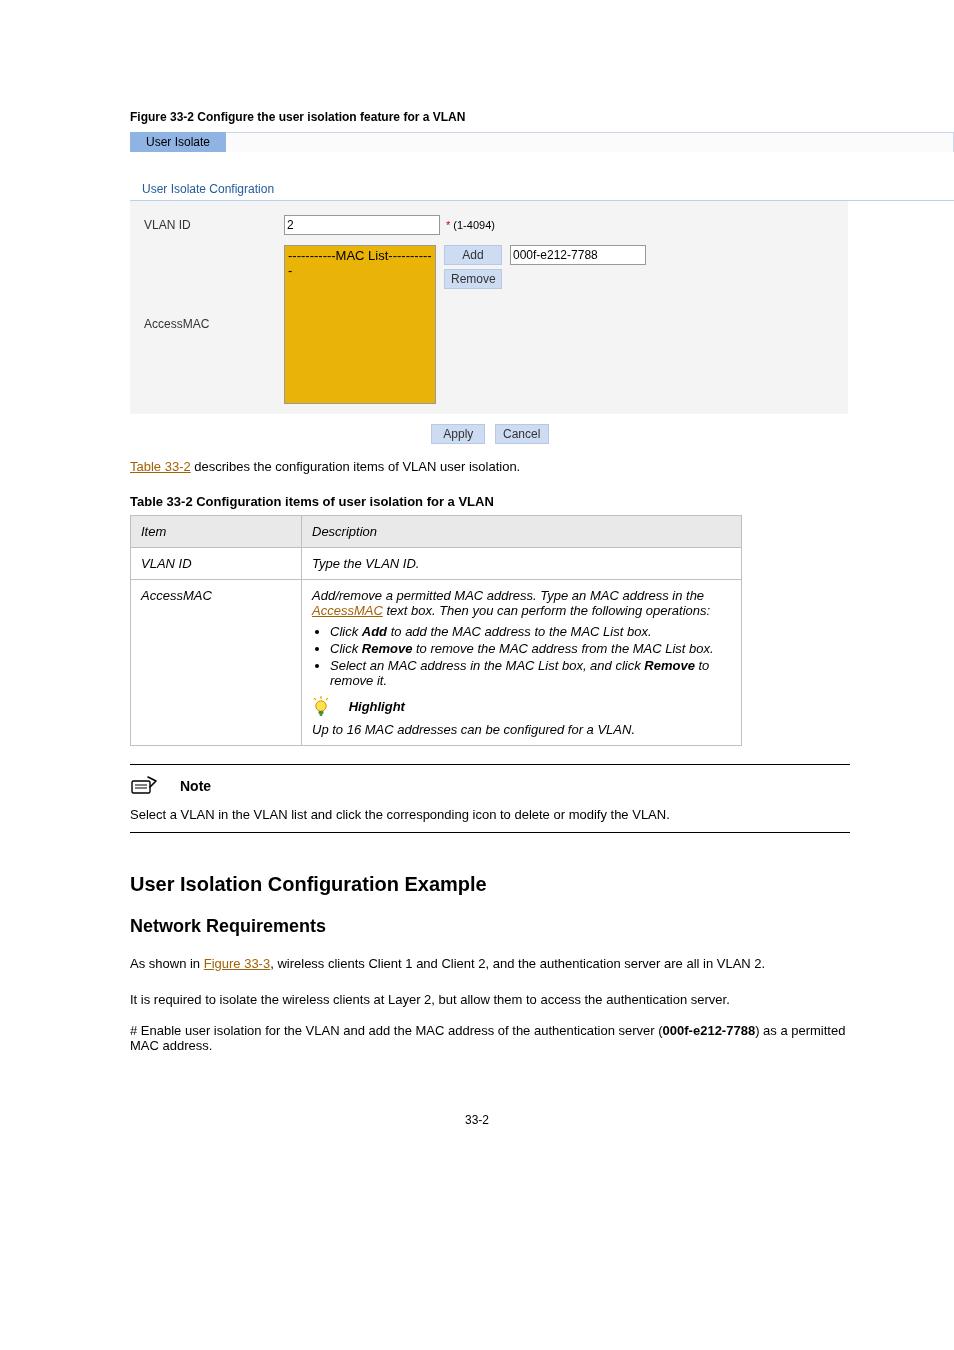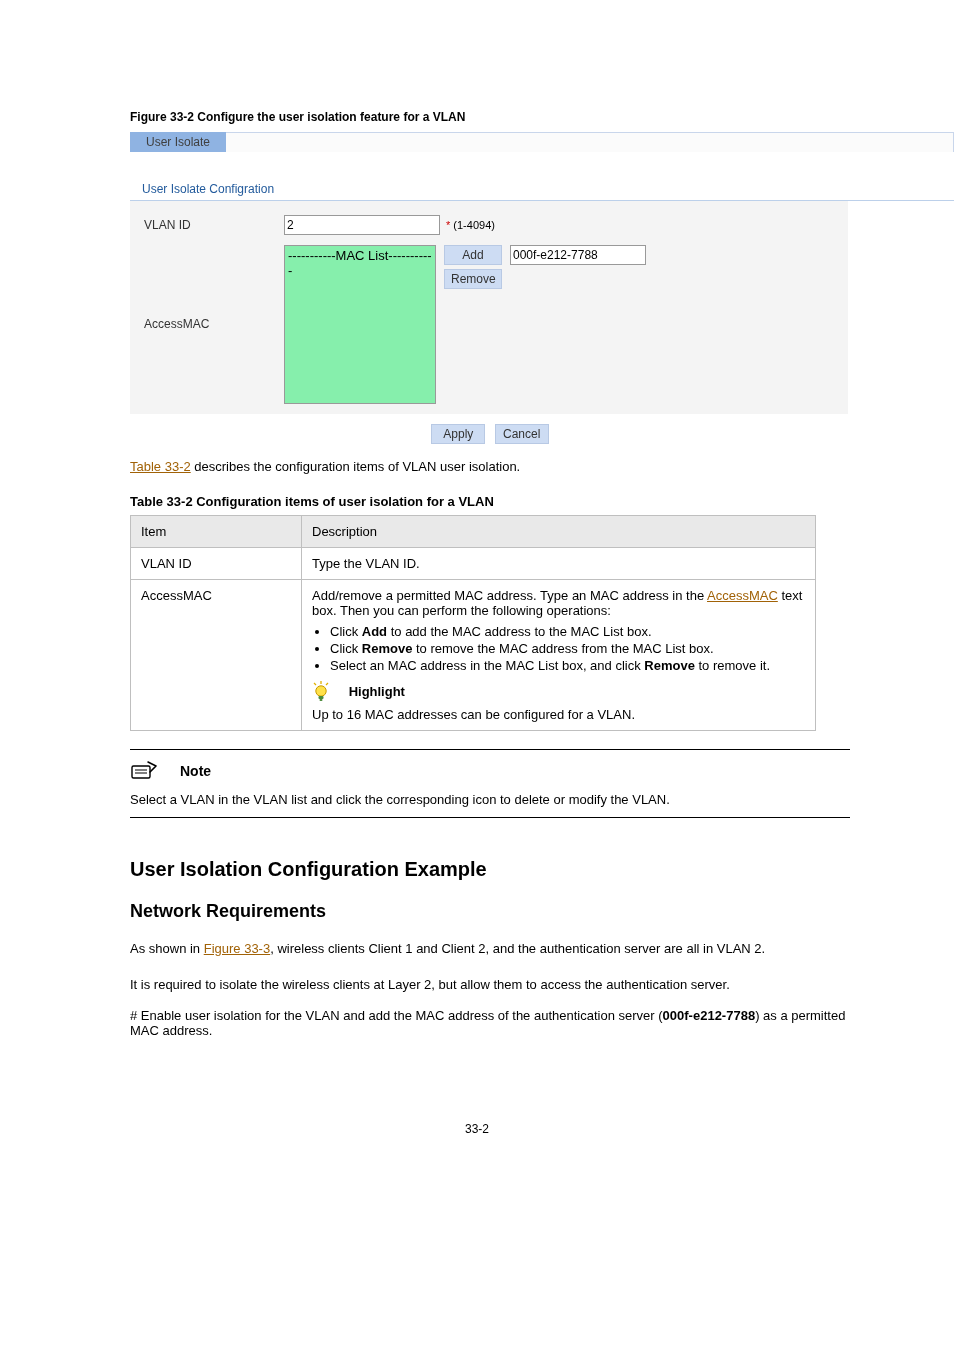--- a/index.html
+++ b/index.html
@@ -1,64 +1,64 @@
 <!DOCTYPE html>
 <html><head>
 <meta charset="utf-8">
 <style>
   html,body{margin:0;padding:0;background:#fff;font-family:Arial,Helvetica,sans-serif;font-size:12px;color:#000;}
   .page{width:954px;margin:0 auto;position:relative;min-height:1350px;}
   .fig{margin:110px 0 0 130px;}
   .fig-caption{font-size:12px;margin-bottom:8px;}
   .tab-row{display:flex;height:20px;}
-  .tab-active{background:#8fb3e2;color:#404040;padding:3px 16px 2px 16px;font-size:12px;}
+  .tab-active{background:#8fb3e2;color:#000000;padding:3px 16px 2px 16px;font-size:12px;}
   .tab-rest{flex:1;border-top:1px solid #c9d6eb;border-right:1px solid #c9d6eb;background:#fbfbfb;}
   .panel{border-top:none;padding:30px 0 0 0;}
   .form-title{color:#235b9c;font-size:12px;margin:0 0 4px 12px;}
   .hr{border-top:1px solid #bcd0ea;margin:0 0 0 0;}
   .form-body{background:#f4f4f4;padding:10px 14px 10px 14px;width:690px;border-collapse:collapse;}
   .row1{display:flex;align-items:center;height:28px;}
   .lbl{width:140px;font-size:12px;color:#333;}
   .tin{border:1px solid #999;height:16px;padding:1px 2px;font-family:inherit;font-size:12px;}
   .vlan-in{width:150px;}
   .req{margin-left:6px;font-size:11px;}
   .req-star{color:#c00;}
   .row2{display:flex;align-items:flex-start;margin-top:6px;}
-  .maclist{width:150px;height:155px;border:1px solid #999;background:#86efac;padding:2px 0 0 0;overflow:hidden;font-size:13px;text-align:left;}
+  .maclist{width:150px;height:155px;border:1px solid #999;background:#eab308;padding:2px 0 0 0;overflow:hidden;font-size:13px;text-align:left;}
   .maclist-opt{font-family:inherit;padding-left:3px;}
   .btncol{display:flex;flex-direction:column;gap:4px;margin:0 8px;}
   .btn{border:1px solid #b8c9e4;background:#cddcf3;color:#333;height:20px;width:58px;font-size:12px;cursor:pointer;font-family:inherit;}
   .mac-in{width:130px;}
   .footer-btns{width:720px;padding:10px 0 0 0;text-align:center;}
   .footer-btns .btn{width:54px;margin:0 3px;}
   .body-text{margin:14px 0 0 130px;width:720px;font-size:13px;line-height:1.35;}
   .link{color:#a16207;text-decoration:underline;cursor:pointer;}
   .table-title{margin:18px 0 6px 130px;font-size:13px;}
-  table.cfg{border-collapse:collapse;width:686px;margin-left:130px;font-size:13px;}
+  table.cfg{border-collapse:collapse;width:612px;margin-left:130px;font-size:13px;font-style:italic;}
   table.cfg th,table.cfg td{border:1px solid #bfbfbf;padding:8px 10px;vertical-align:top;text-align:left;}
   table.cfg thead th{background:#e9e9e9;font-weight:normal;}
   table.cfg td.item{width:150px;}
   ul.mac-ops{margin:6px 0 4px 18px;padding:0;}
   ul.mac-ops li{margin:2px 0;font-size:13px;list-style:disc;}
   .hl{margin:8px 0 4px 0;}
   .hl-icon{display:inline-block;vertical-align:middle;margin-right:6px;}
   .hl-label{font-weight:bold;vertical-align:middle;padding-left:9px;}
   .maxmac{font-size:13px;margin-top:4px;}
   .note-block{margin:18px 0 0 130px;width:720px;}
   .note-hr{border-top:1px solid #000;height:0;margin:6px 0 10px 0;}
   .note-head{display:flex;align-items:center;gap:8px;}
   .note-icon{display:inline-block;}
   .note-label{font-weight:bold;font-size:14px;padding-left:14px;}
   .note-text{font-size:13px;margin:10px 0 10px 0;}
   .note-hr2{border-top:1px solid #000;height:0;margin:4px 0 0 0;}
   .sec-head{margin:40px 0 0 130px;font-size:20px;font-weight:bold;}
   .sec-p{margin:18px 0 0 130px;width:720px;font-size:13px;line-height:1.4;}
   .step-title{margin:20px 0 0 130px;font-size:18px;font-weight:bold;}
   .step{margin:14px 0 0 130px;width:720px;font-size:13px;}
-  .pagenum{text-align:center;font-size:12px;margin-top:84px;}
+  .pagenum{text-align:center;font-size:12px;margin-top:60px;}
   svg{display:block;}
 </style>
 </head>
 <body>
 
 <div class="page">
 
   <div class="fig">
     <div class="fig-caption"><b>Figure 33-2 Configure the user isolation feature for a VLAN</b></div>
 

